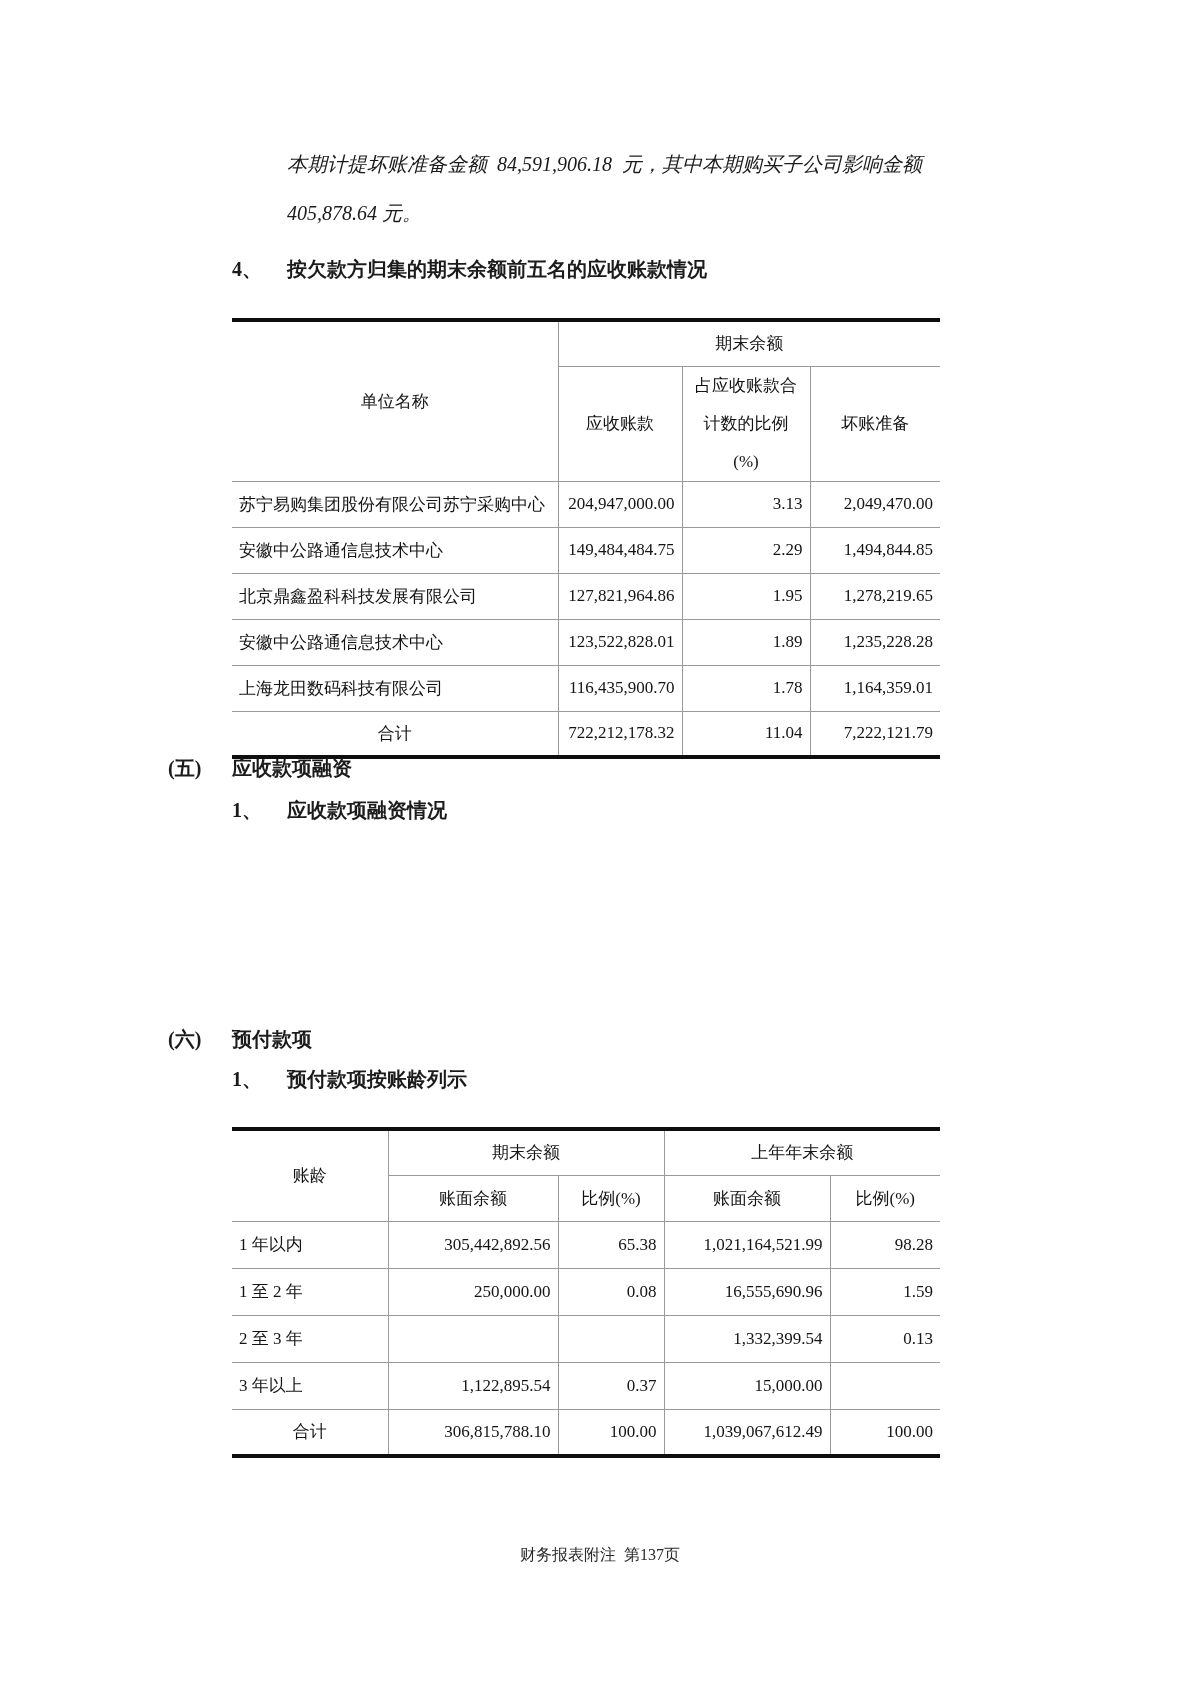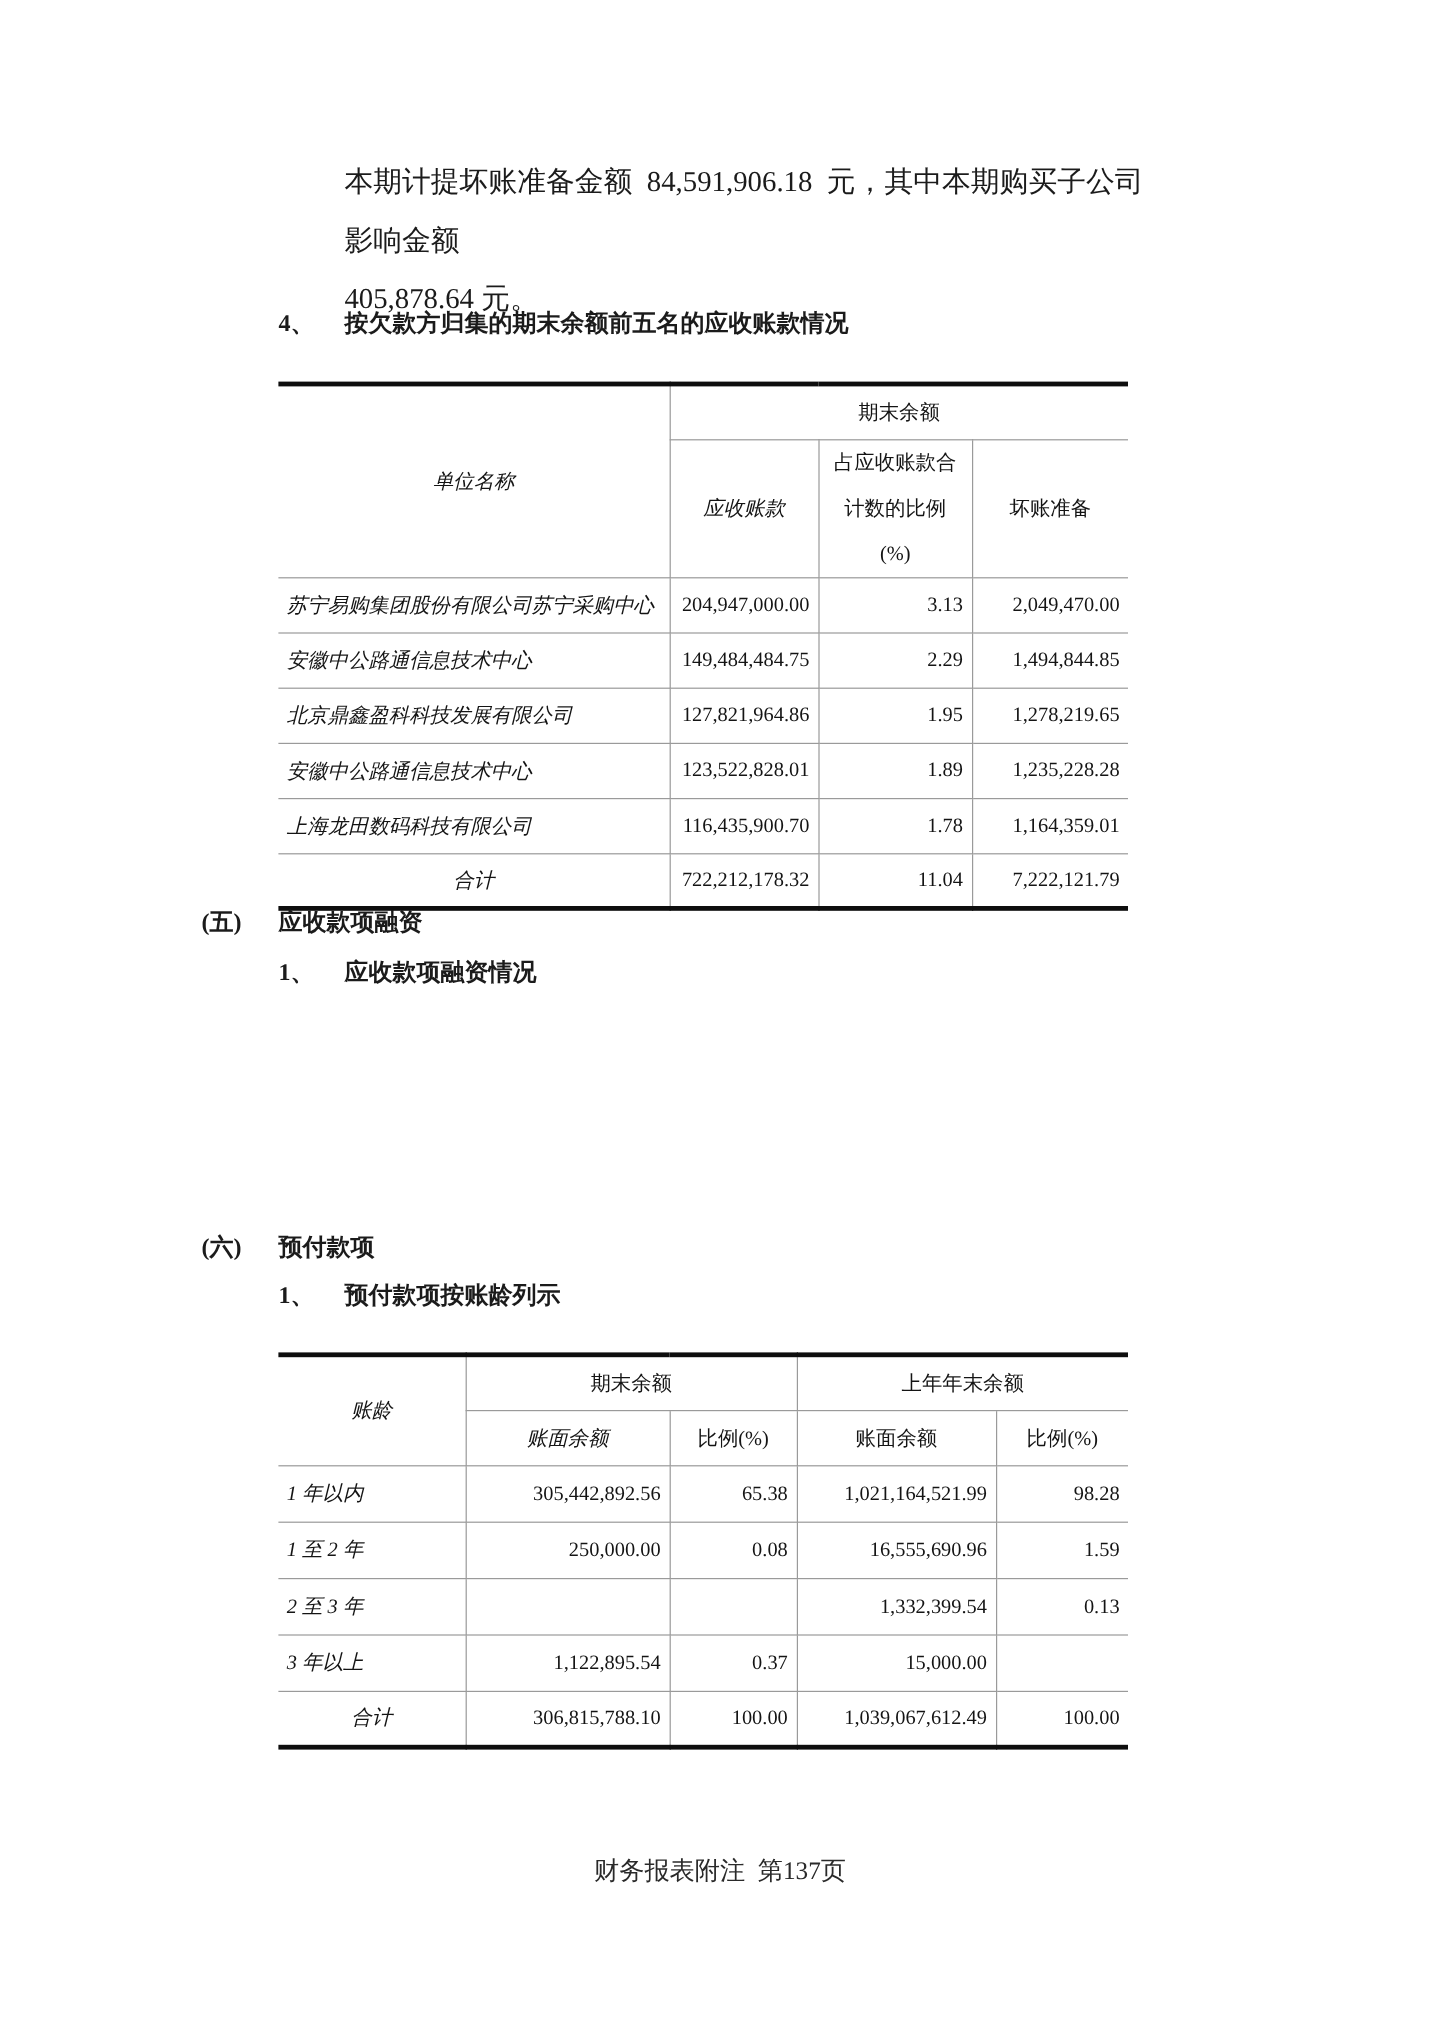--- a/index.html
+++ b/index.html
@@ -6,23 +6,24 @@
   html,body { background:#ffffff; }
   .page {
     position:relative;
     width:1200px; height:1696px;
     margin:0 auto;
     background:#ffffff;
     color:#1b1b1b;
     font-family:"Liberation Serif","DejaVu Serif",serif;
   }
   .intro {
-    position:absolute; left:287px; top:128px; width:680px;
-    font-size:24px; line-height:49px;
+    position:absolute; left:287px; top:140px; width:680px;
+    font-size:20px; line-height:49px;
     white-space:pre-wrap;
+    font-style:italic;
   }
   .heading { position:absolute; display:flex; font-weight:bold; font-size:20px; }
   .heading .hnum4 { width:55px; flex:none; }
   .heading .hnum-sec { width:64px; flex:none; }
   .heading .hnum-sub { width:55px; flex:none; }
   .h4 { left:232px; top:256px; }
   .h5 { left:168px; top:755px; }
   .h5sub { left:232px; top:797px; }
   .h6 { left:168px; top:1026px; }
   .h6sub { left:232px; top:1066px; }
@@ -34,42 +35,42 @@
     border-top:4px solid #0e0e0e;
     border-bottom:4px solid #0e0e0e;
   }
   .t td {
     border:1px solid #9a9a9a;
     height:46px;
     padding:0 7px;
     overflow:hidden;
     vertical-align:middle;
   }
-  .t tr td:first-child { border-left:none;font-style:italic; }
+  .t tr td:first-child { border-left:none; }
   .t tr td:last-child { border-right:none; }
   .t tr:first-child td { border-top:none; }
   .t tr:last-child td { border-bottom:none; }
 
   .t1 { top:318px; }
   .t2 { top:855px; }
   .t3 { top:1127px; }
 
   .center { text-align:center; }
   .name { text-align:left; padding-left:13px;margin-top:16px; }
   .num { text-align:right; }
   .gh { height:46px; }
   .sub { height:112px; }
   .pct-head { white-space:pre-line; line-height:38px;margin-left:30px; }
   .hdr2 { height:44px; }
   .subh { height:40px; }
   .r47 td { height:47px; }
 
   .footer {
     position:absolute; left:0; top:1545px; width:1200px;
-    text-align:center; font-size:21px; color:#2a2a2a;
+    text-align:center; font-size:16px; color:#2a2a2a;
     white-space:pre;
   }
 </style>
 </head>
 <body>
 
 <div class="page">
 
   <div class="intro"><span>本期计提坏账准备金额  84,591,906.18  元，其中本期购买子公司影响金额</span><br><span>405,878.64 元。</span></div>
 

